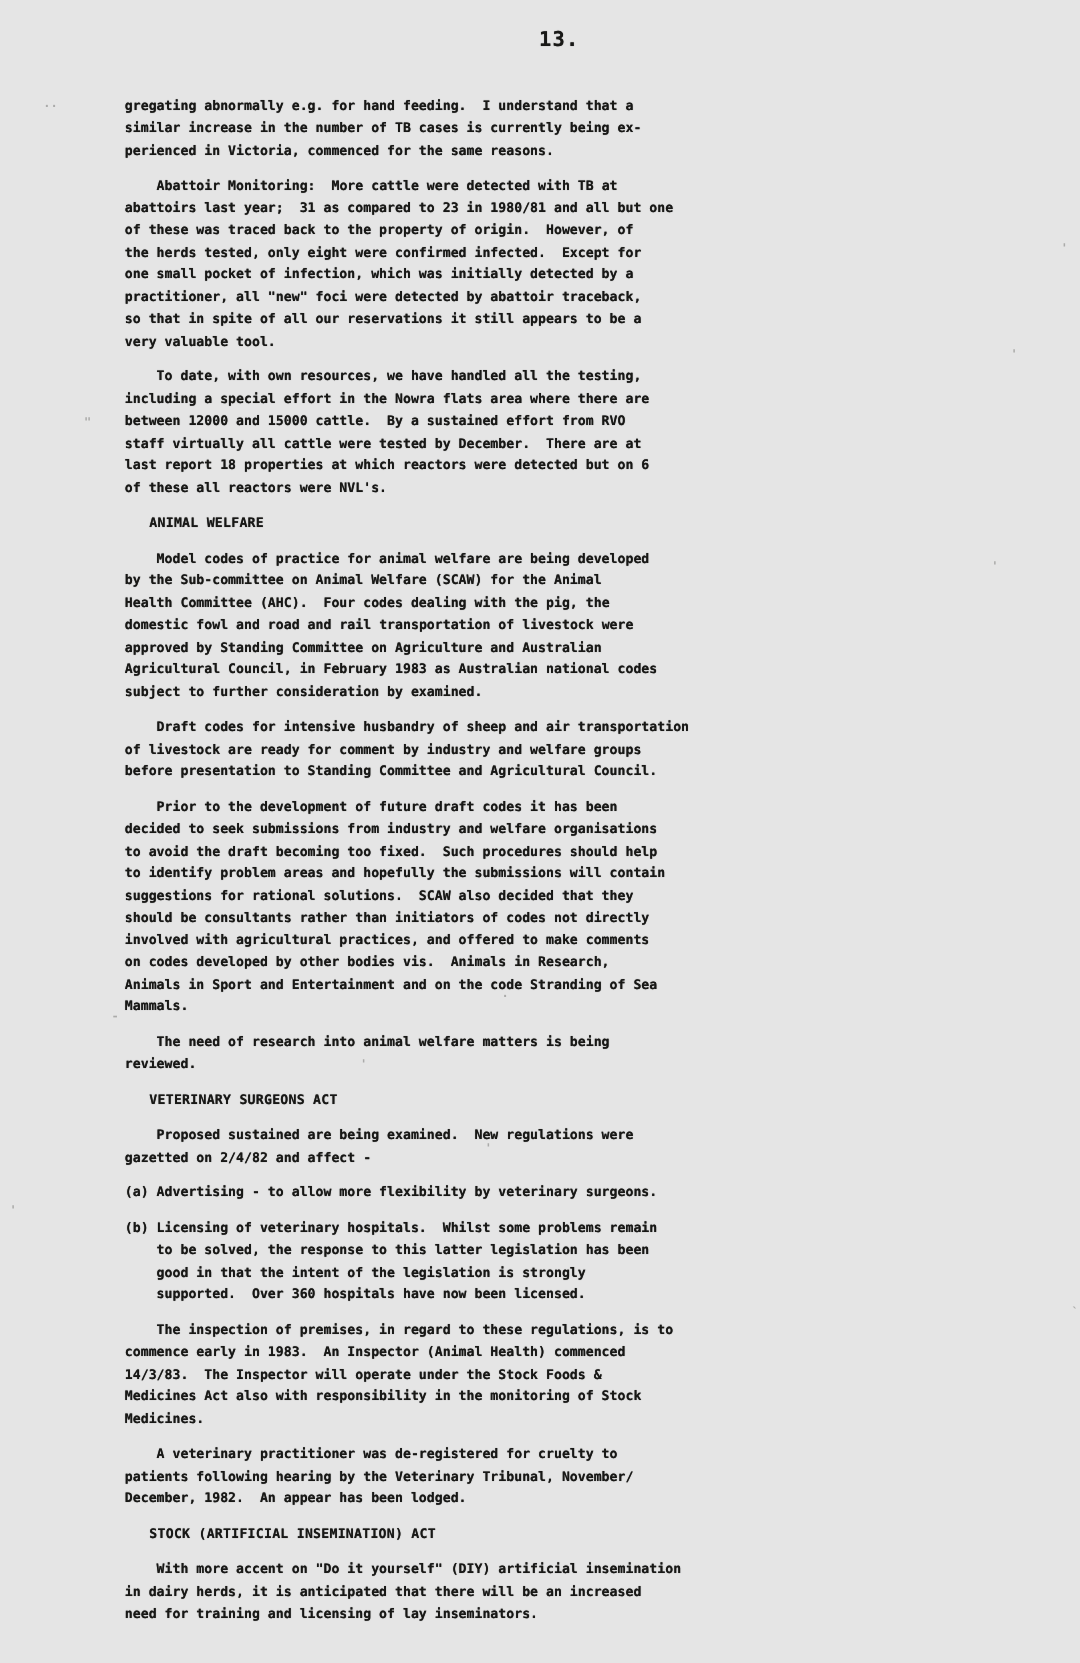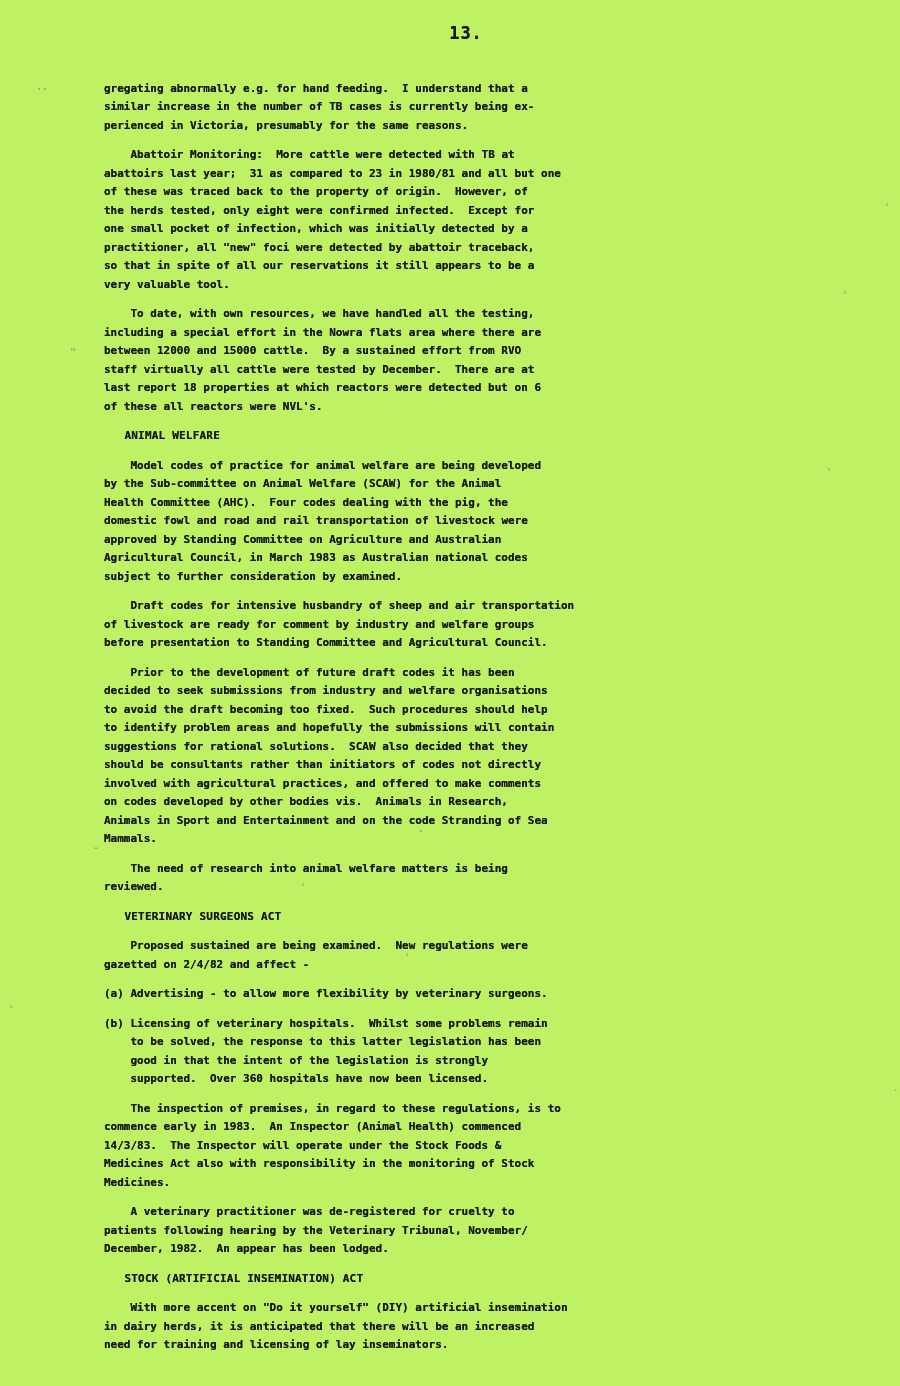--- a/index.html
+++ b/index.html
@@ -7,21 +7,21 @@
     width: 900px; height: 1386px;
     background: #fdfdfc;
     position: relative;
     overflow: hidden;
     font-family: "DejaVu Sans Mono", "Liberation Mono", monospace;
     font-weight: bold;
     color: #181816;
   }
   .sheet {
     position: absolute; inset: 0;
-    background: #bef264;
+    background: #e5e5e5;
   }
   .content {
     position: absolute;
     left: 104px; top: 24px;
     width: 724px;
   }
   .pageno {
     text-align: center;
     font-size: 17px;
     line-height: 18.5px;
@@ -54,21 +54,21 @@
 </head>
 <body>
 
 <div class="sheet">
   <div class="content">
     <div class="pageno">13.</div>
     <div id="doc-blocks">
         <div class="block paragraph">
           <div class="line"><span>gregating abnormally e.g. for hand feeding.  I understand that a</span></div>
           <div class="line"><span>similar increase in the number of TB cases is currently being ex-</span></div>
-          <div class="line"><span>perienced in Victoria, presumably for the same reasons.</span></div>
+          <div class="line"><span>perienced in Victoria, commenced for the same reasons.</span></div>
         </div>
         <div class="block paragraph">
           <div class="line"><span>    </span><span class="u">Abattoir Monitoring</span><span>:  More cattle were detected with TB at</span></div>
           <div class="line"><span>abattoirs last year;  31 as compared to 23 in 1980/81 and all but one</span></div>
           <div class="line"><span>of these was traced back to the property of origin.  However, of</span></div>
           <div class="line"><span>the herds tested, only eight were confirmed infected.  Except for</span></div>
           <div class="line"><span>one small pocket of infection, which was initially detected by a</span></div>
           <div class="line"><span>practitioner, all "new" foci were detected by abattoir traceback,</span></div>
           <div class="line"><span>so that in spite of all our reservations it still appears to be a</span></div>
           <div class="line"><span>very valuable tool.</span></div>
@@ -83,21 +83,21 @@
         </div>
         <div class="block heading">
           <div class="line"><span>   </span><span class="u">ANIMAL WELFARE</span></div>
         </div>
         <div class="block paragraph">
           <div class="line"><span>    Model codes of practice for animal welfare are being developed</span></div>
           <div class="line"><span>by the Sub-committee on Animal Welfare (SCAW) for the Animal</span></div>
           <div class="line"><span>Health Committee (AHC).  Four codes dealing with the </span><span class="u">pig</span><span>, the</span></div>
           <div class="line"><span class="u">domestic fowl</span><span> and </span><span class="u">road</span><span> and </span><span class="u">rail transportation of livestock</span><span> were</span></div>
           <div class="line"><span>approved by Standing Committee on Agriculture and Australian</span></div>
-          <div class="line"><span>Agricultural Council, in March 1983 as Australian national codes</span></div>
+          <div class="line"><span>Agricultural Council, in February 1983 as Australian national codes</span></div>
           <div class="line"><span>subject to further consideration by examined.</span></div>
         </div>
         <div class="block paragraph">
           <div class="line"><span>    Draft codes for intensive husbandry of sheep and air transportation</span></div>
           <div class="line"><span>of livestock are ready for comment by industry and welfare groups</span></div>
           <div class="line"><span>before presentation to Standing Committee and Agricultural Council.</span></div>
         </div>
         <div class="block paragraph">
           <div class="line"><span>    Prior to the development of future draft codes it has been</span></div>
           <div class="line"><span>decided to seek submissions from industry and welfare organisations</span></div>

